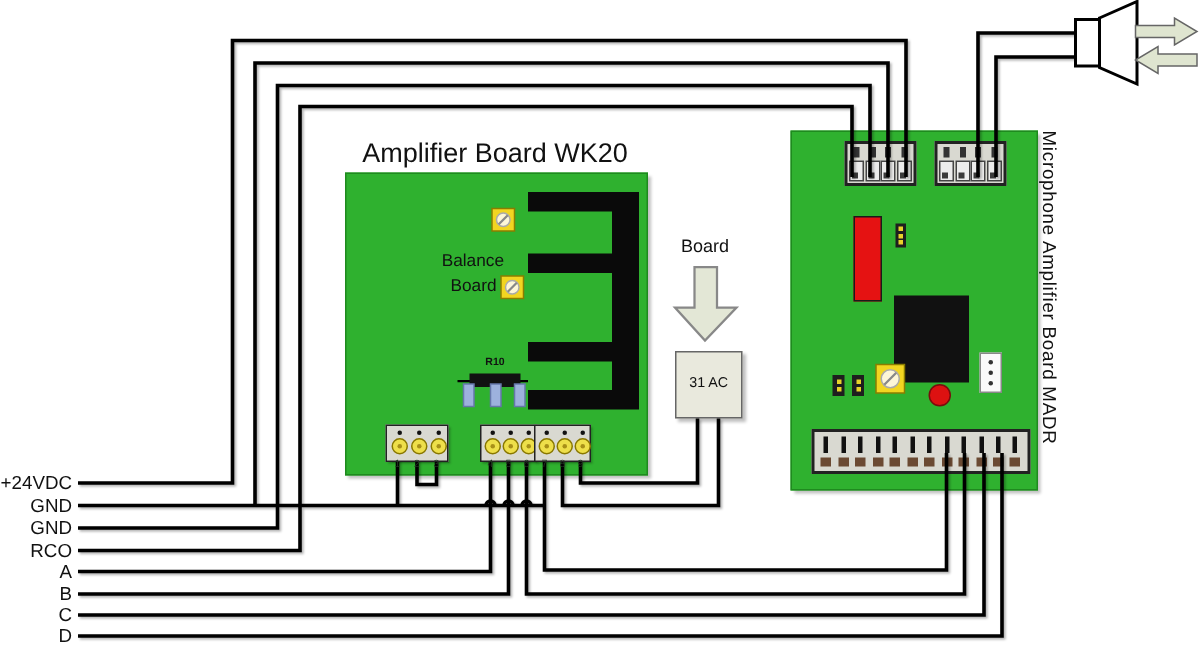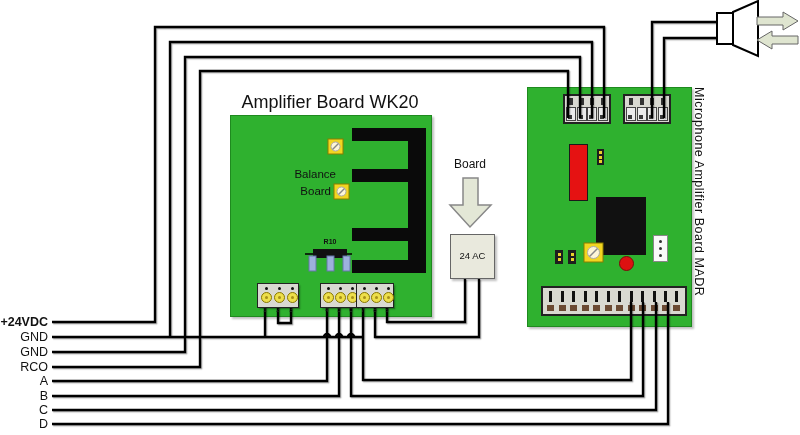--- a/index.html
+++ b/index.html
@@ -163,21 +163,21 @@
           <span class="sbar"></span>
           <span class="ssq"></span>
         </div>
         <div class="strip-col">
           <span class="sbar"></span>
           <span class="ssq"></span>
         </div>
       </div>
   </div>
 
-  <div class="acbox">24 AC</div>
+  <div class="acbox">31 AC</div>
 
   <svg class="abs" style="left:0;top:0;" width="800" height="435" viewBox="0 0 800 435">
     <defs>
       <filter id="ws" x="-20%" y="-20%" width="140%" height="140%">
         <feDropShadow dx="1.2" dy="1.2" stdDeviation="0.6" flood-color="#000" flood-opacity="0.3"></feDropShadow>
       </filter>
     </defs>
 
     <g stroke="#000" stroke-width="2.4" fill="none" filter="url(#ws)">
       <polyline points="52,322 155,322 155,27 604,27 604,118"></polyline>
@@ -292,21 +292,21 @@
       </div>
     </div>
 
   <div class="title" style="left:230px;top:92px;width:200px;">Amplifier Board WK20</div>
   <div class="title" style="left:440px;top:157px;width:60px;font-size:12px;">Board</div>
   <div class="vtext" style="left:692px;top:87px;height:245px;">Microphone Amplifier Board MADR</div>
   <div class="small-label" style="left:241px;top:140px;width:95px;margin-top:28px;">Balance</div>
   <div class="small-label" style="left:230px;top:185px;width:101px;">Board</div>
   <div class="r10-label">R10</div>
   <div id="left-labels">
-      <div class="sig-label" style="top: 314.5px; font-weight: bold;">+24VDC</div>
+      <div class="sig-label" style="top: 314.5px;">+24VDC</div>
       <div class="sig-label" style="top: 329.5px;">GND</div>
       <div class="sig-label" style="top: 344.5px;">GND</div>
       <div class="sig-label" style="top: 359.5px;">RCO</div>
       <div class="sig-label" style="top: 373.5px;">A</div>
       <div class="sig-label" style="top: 388.5px;">B</div>
       <div class="sig-label" style="top: 402.5px;">C</div>
       <div class="sig-label" style="top: 416.5px;">D</div>
     </div>
   <div id="term-nums">
       <div class="term-num" style="left: 260px;">1</div>

